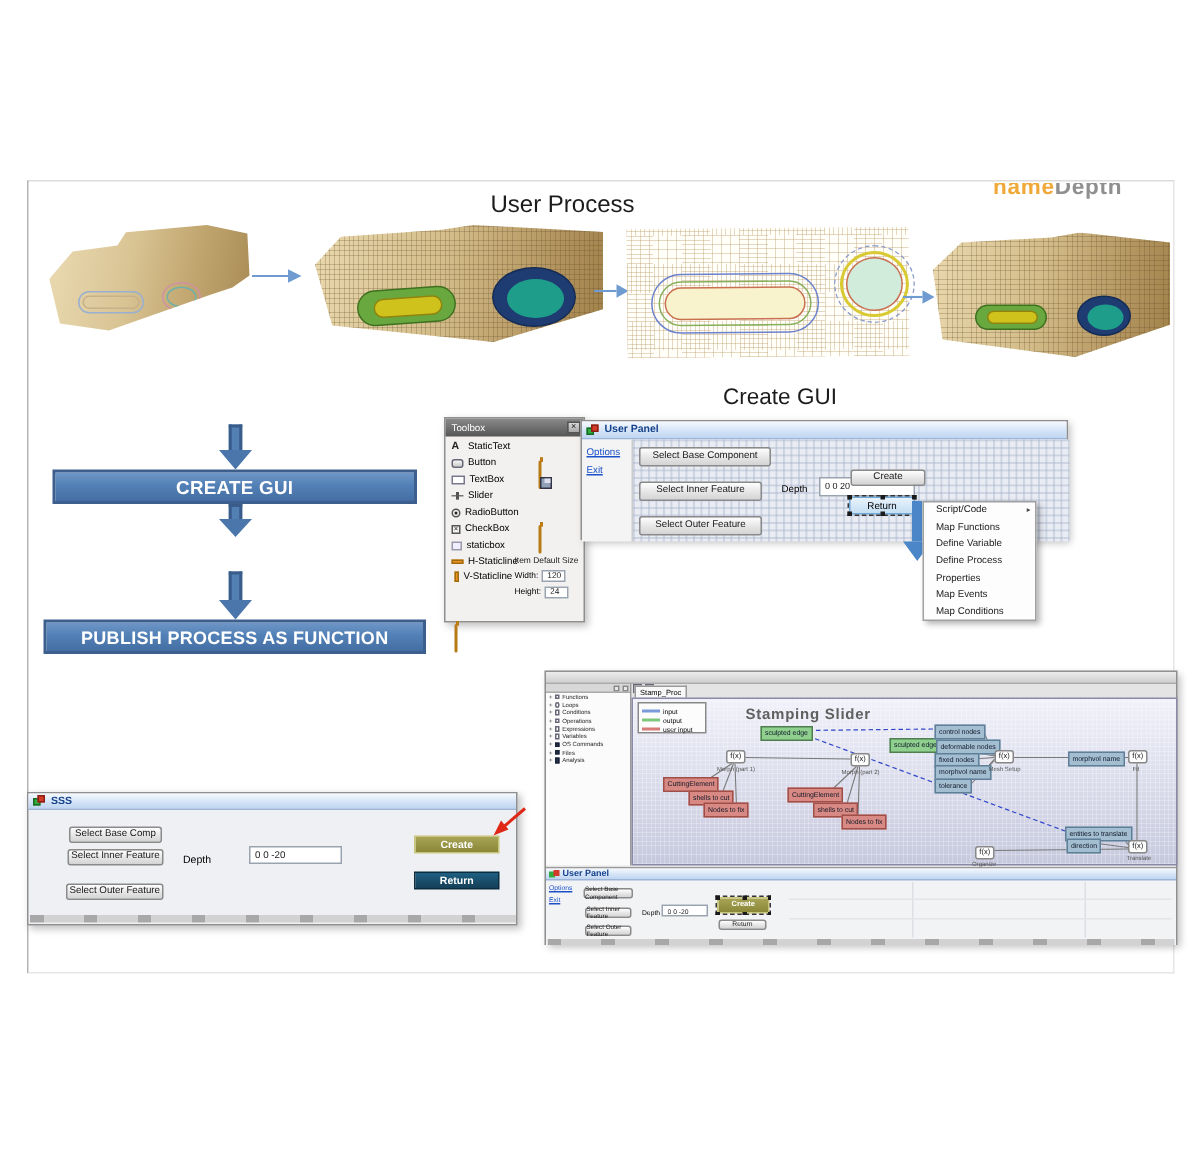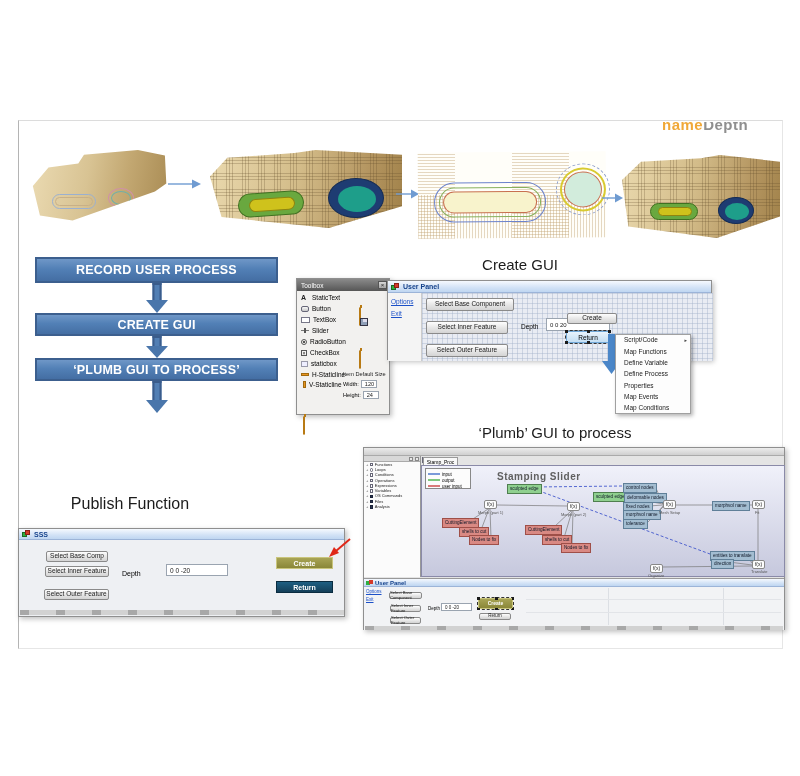--- a/index.html
+++ b/index.html
@@ -42,20 +42,21 @@
 .olive{background:linear-gradient(180deg,#a8a455,#8a8738);border:1px solid #c9c57c;color:#fff;font-weight:700;display:flex;align-items:center;justify-content:center;line-height:1}
 .navy{background:linear-gradient(180deg,#1e5f82,#143f58);border:1px solid #0a2c40;color:#fff;font-weight:700;display:flex;align-items:center;justify-content:center;line-height:1}
 </style>
 </head>
 <body>
 
 <div id="page">
 
   <div class="abs" style="left:18px;top:120px;width:765px;height:529px;border-top:1px solid #dcdcdc;border-right:1px solid #e6e6e6;border-bottom:1px solid #e6e6e6;border-left:1px solid #b4b4b4"></div>
 
+  <div class="abs sec-title" style="left:280px;top:128px;width:190px;font-size:16px">User Process</div>
   <div class="abs" style="left:662px;top:122px;width:112px;height:13px;overflow:hidden">
     <div style="margin-top:-6px;font-size:15px;font-weight:700;letter-spacing:.5px;white-space:nowrap"><span style="color:#f0a838">name</span><span style="color:#8f8f8f">Depth</span></div>
   </div>
 
   <div class="abs" style="left:30px;top:150px;width:142px;height:80px;background:linear-gradient(100deg,#ecdcb4,#d8c393 40%,#c3a872 65%,#a5874f);clip-path:polygon(2% 45%,13% 22%,34% 17%,38% 6%,76% 0%,95% 7%,96% 42%,88% 52%,78% 58%,30% 88%,7% 82%)">
     <div class="abs" style="left:22px;top:44px;width:44px;height:15px;border:1px solid #9ab0d0;border-radius:8px">
         <div class="abs" style="left:2px;top:2px;right:2px;bottom:2px;border:1px solid #c8b088;border-radius:6px"></div>
       </div>
     <div class="abs" style="left:78px;top:38px;width:26px;height:20px;border:1px solid #d090a8;border-radius:50%">
         <div class="abs" style="left:2px;top:2px;right:2px;bottom:2px;border:1px solid #70b0a8;border-radius:50%"></div>
@@ -101,35 +102,34 @@
 
   <div class="abs mesh" style="left:622px;top:155px;width:158px;height:83px;clip-path:polygon(0% 30%,12% 8%,50% 4%,62% 0%,100% 8%,100% 74%,60% 100%,4% 86%)">
     <div class="abs" style="left:28px;top:48px;width:48px;height:17px;background:#69a83f;border:1px solid #3f7020;border-radius:9px">
         <div class="abs" style="left:7px;top:3px;width:34px;height:9px;background:#cfc21c;border:1px solid #8f8410;border-radius:5px"></div>
       </div>
     <div class="abs" style="left:96px;top:42px;width:36px;height:27px;background:#1e3c72;border:1px solid #152c55;border-radius:50%">
         <div class="abs" style="left:6px;top:5px;width:24px;height:17px;background:#1e9e8a;border-radius:50%"></div>
       </div>
   </div>
 
-  <div class="abs flowbox" style="left:35px;top:257px;width:243px;height:26px">RECORD USER PROCESS</div>
   <div class="abs" style="left:145px;top:283px;width:23px;height:30px">
       <div class="ba-shaft" style="top:0;height:17px"></div>
       <div class="ba-head" style="top:17px"></div>
     </div>
   <div class="abs flowbox" style="left:35px;top:313px;width:243px;height:23px">CREATE GUI</div>
   <div class="abs" style="left:145px;top:336px;width:23px;height:22px">
       <div class="ba-shaft" style="top:0;height:10px"></div>
       <div class="ba-head" style="top:10px;border-top-width:12px"></div>
     </div>
-  <div class="abs flowbox" style="left:35px;top:358px;width:243px;height:23px">‘PLUMB GUI TO PROCESS’</div>
   <div class="abs" style="left:145px;top:381px;width:23px;height:32px">
       <div class="ba-shaft" style="top:0;height:19px"></div>
       <div class="ba-head" style="top:19px"></div>
     </div>
+  <div class="abs flowbox" style="left:29px;top:413px;width:255px;height:23px;font-size:12px">PUBLISH PROCESS AS FUNCTION</div>
 
   <div class="abs sec-title" style="left:430px;top:256px;width:180px;font-size:15px">Create GUI</div>
 
   <div class="win" style="left:296px;top:278px;width:94px;height:137px;background:#f2f1ef">
     <div class="tb-gray" style="height:12px;font-size:6.5px;padding-left:4px">
       <span>Toolbox</span>
       <span class="abs ctr" style="right:2px;top:2px;width:9px;height:8px;background:linear-gradient(#d8d8d8,#a8a8a8);border:1px solid #555;color:#222;font-size:6px">×</span>
     </div>
     
     <div class="abs" style="left:4px;top:15px;display:flex;align-items:center;gap:3px">
@@ -246,21 +246,20 @@
         <span>Properties</span>
       </div>
     <div class="menu-item">
         <span>Map Events</span>
       </div>
     <div class="menu-item">
         <span>Map Conditions</span>
       </div>
   </div>
 
-  <div class="abs sec-title" style="left:430px;top:424px;width:250px;font-size:15px">‘Plumb’ GUI to process</div>
 
   <div class="win" style="left:363px;top:447px;width:422px;height:183px;background:#e4e4e4">
 
     <div style="height:8px;background:linear-gradient(#ececec,#cfcfcf);border-bottom:1px solid #aaa;padding:1px 0 0 2px;white-space:nowrap">
       <span class="tbar-ic" style="background:#b0c4de"></span><span class="tbar-ic" style="background:#c8b090"></span><span class="tbar-ic" style="background:#b0c4de"></span><span class="tbar-ic" style="background:#d0d0d0"></span><span class="tbar-ic" style="background:#c09090"></span><span class="tbar-ic" style="background:#b0c4de"></span><span class="tbar-ic" style="background:#d8c8a0"></span><span class="tbar-ic" style="background:#c0c0c0"></span><span class="tbar-ic" style="background:#90a8c0"></span>
     </div>
 
     <div class="abs" style="left:0;top:8px;width:57px;height:121px;background:#fbfbfb;border-right:1px solid #999">
       <div style="height:6px;background:#d8d8d8;border-bottom:1px solid #aaa;position:relative">
           <i style="position:absolute;right:7px;top:1px;width:4px;height:4px;background:#e8e8e8;border:.5px solid #888"></i>
@@ -414,21 +413,20 @@
           <i class="handle" style="left:-2px;bottom:-2px;width:2.5px;height:2.5px"></i>
           <i class="handle" style="right:-2px;bottom:-2px;width:2.5px;height:2.5px"></i>
           <i class="handle" style="left:16px;top:-2px;width:2.5px;height:2.5px"></i>
           <i class="handle" style="left:16px;bottom:-2px;width:2.5px;height:2.5px"></i>
       </div>
       <div class="abs btn" style="left:115px;top:34px;width:32px;height:7px;font-size:4.5px">Return</div>
       <div class="abs strip" style="left:1px;top:47px;width:418px;height:4px"></div>
     </div>
   </div>
 
-  <div class="abs sec-title" style="left:40px;top:495px;width:180px;font-size:16px">Publish Function</div>
 
   <div class="win" style="left:18px;top:528px;width:327px;height:89px;background:#eef0f3">
     <div class="tb-blue" style="height:11px;font-size:7px;padding-left:3px">
       <span style="position:relative;width:9px;height:8px;display:inline-block">
           <i style="position:absolute;left:0;top:2px;width:5px;height:5px;background:#2fae3f;border:.5px solid #1a6a24"></i>
           <i style="position:absolute;left:3px;top:0;width:5px;height:5px;background:#d43a2a;border:.5px solid #8a1f14"></i>
         </span>
       <span style="margin-left:3px">SSS</span>
     </div>
     <div class="abs btn" style="left:27px;top:22px;width:62px;height:11px;font-size:6.5px">Select Base Comp</div>

